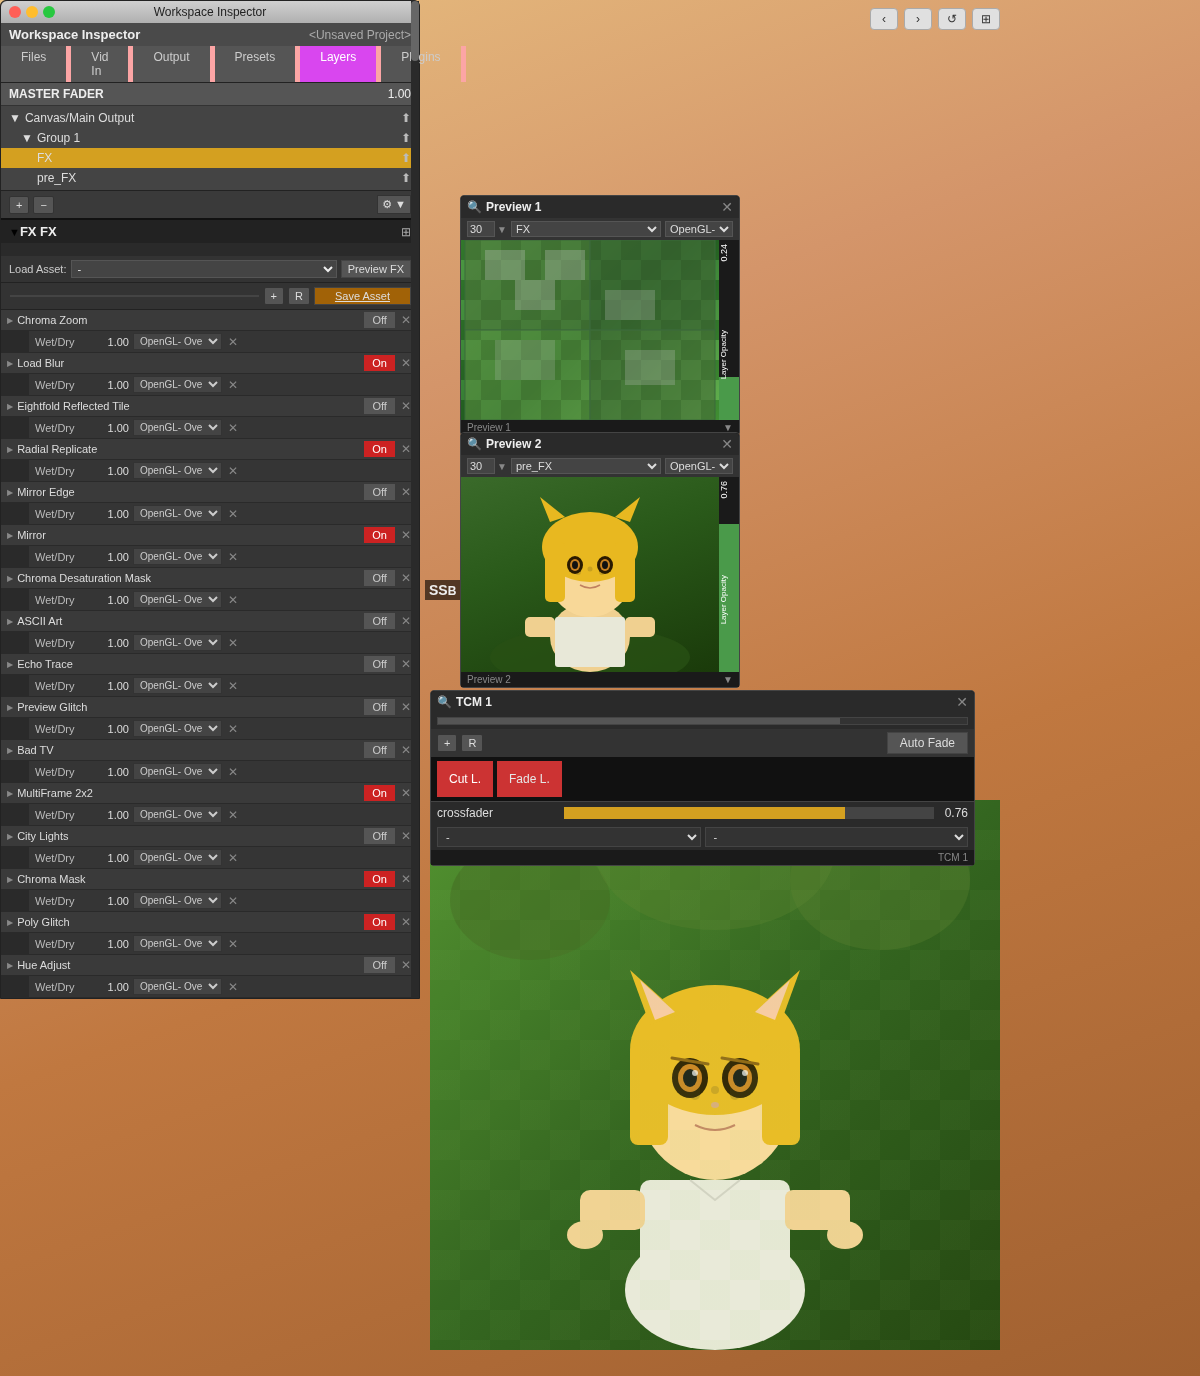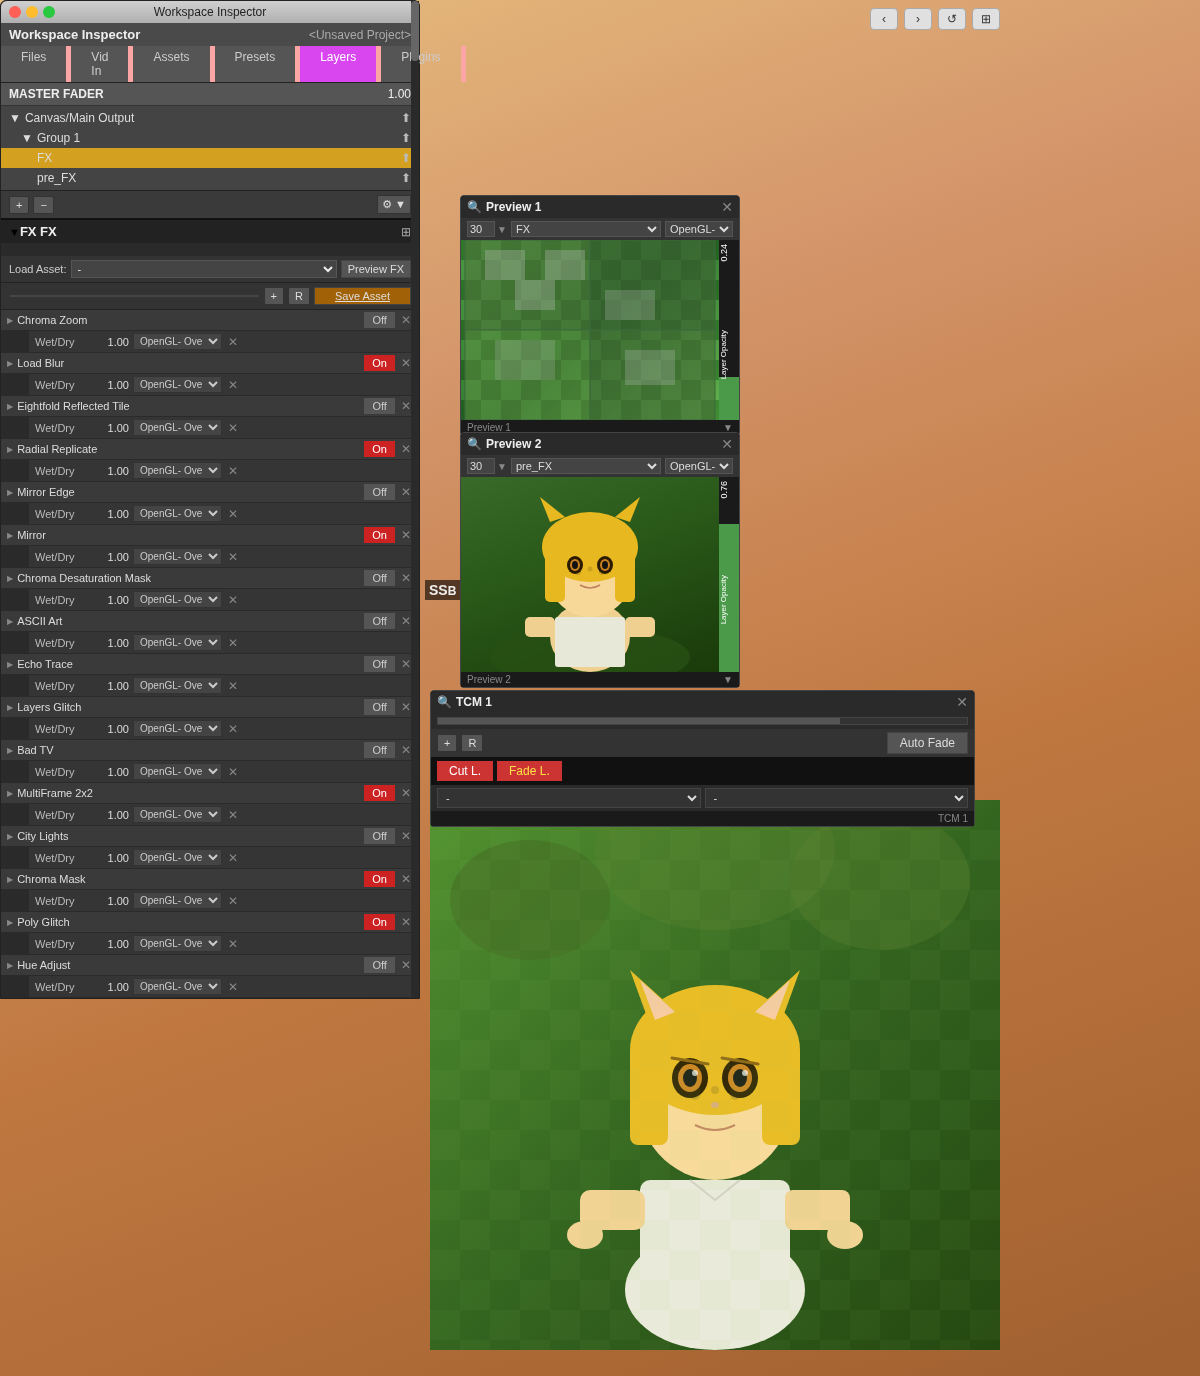--- a/index.html
+++ b/index.html
@@ -372,21 +372,21 @@
       align-items: center;
       gap: 4px;
       justify-content: flex-end;
     }
     .tcm-buttons-row {
       display: flex;
       gap: 4px;
       padding: 4px 6px;
     }
     .btn-cut { background: #cc3333; border: none; color: #fff; padding: 3px 12px; font-size: 12px; cursor: pointer; }
-    .btn-fade { background: #cc3333; border: none; color: #fde047; padding: 3px 12px; font-size: 12px; cursor: pointer; }
+    .btn-fade { background: #cc3333; border: none; color: #e5e5e5; padding: 11px 12px; font-size: 12px; cursor: pointer; }
     .btn-autofade { background: #555; border: 1px solid #444; color: #ddd; padding: 3px 12px; font-size: 12px; cursor: pointer; }
     .tcm-crossfader-row {
       display: flex;
       align-items: center;
       gap: 4px;
       padding: 4px 6px;
       background: #2a2a2a;
       border-top: 1px solid #444;
     }
     .crossfader-label { color: #ddd; font-size: 12px; flex: 1; }
@@ -519,21 +519,21 @@
   </div>
 
   <div class="panel-header">
     <span class="panel-header-title">Workspace Inspector</span>
     <span class="panel-header-subtitle">&lt;Unsaved Project&gt;</span>
   </div>
 
   <div class="tab-bar">
     <div class="tab"><span>Files</span></div>
     <div class="tab"><span>Vid In</span></div>
-    <div class="tab"><span>Assets</span></div>
+    <div class="tab"><span>Output</span></div>
     <div class="tab"><span>Presets</span></div>
     <div class="tab active"><span>Layers</span></div>
     <div class="tab"><span>Plugins</span></div>
   </div>
 
   <div class="master-fader">
     <span class="master-fader-label">MASTER FADER</span>
     <span class="master-fader-value">1.00</span>
   </div>
 
@@ -711,21 +711,21 @@
       </div>
       <div class="fx-row fx-row-wet">
         <span class="fx-wet-label">Wet/Dry</span>
         <span class="fx-wet-value">1.00</span>
         <select class="fx-renderer"><option>OpenGL- Ove</option></select>
         <span class="fx-x">✕</span>
       </div>
 
       <div class="fx-row">
         <span class="fx-triangle">▶</span>
-        <span class="fx-name">Layers Glitch</span>
+        <span class="fx-name">Preview Glitch</span>
         <button class="btn-off">Off</button>
         <span class="fx-x">✕</span>
       </div>
       <div class="fx-row fx-row-wet">
         <span class="fx-wet-label">Wet/Dry</span>
         <span class="fx-wet-value">1.00</span>
         <select class="fx-renderer"><option>OpenGL- Ove</option></select>
         <span class="fx-x">✕</span>
       </div>
 
@@ -957,20 +957,27 @@
     <button class="btn-small">R</button>
     <span class="spacer"></span>
     <button class="btn-autofade">Auto Fade</button>
   </div>
 
   <div class="tcm-buttons-row">
     <button class="btn-cut">Cut L.</button>
     <button class="btn-fade">Fade L.</button>
   </div>
 
+  <div class="tcm-crossfader-row">
+    <span class="crossfader-label">crossfader</span>
+    <div class="crossfader-track">
+      <div class="crossfader-fill" style="width: 76%;"></div>
+    </div>
+    <span class="crossfader-value">0.76</span>
+  </div>
 
   <div class="tcm-selects-row">
     <select class="tcm-select">
       <option>-</option>
     </select>
     <select class="tcm-select">
       <option>-</option>
     </select>
   </div>
 

